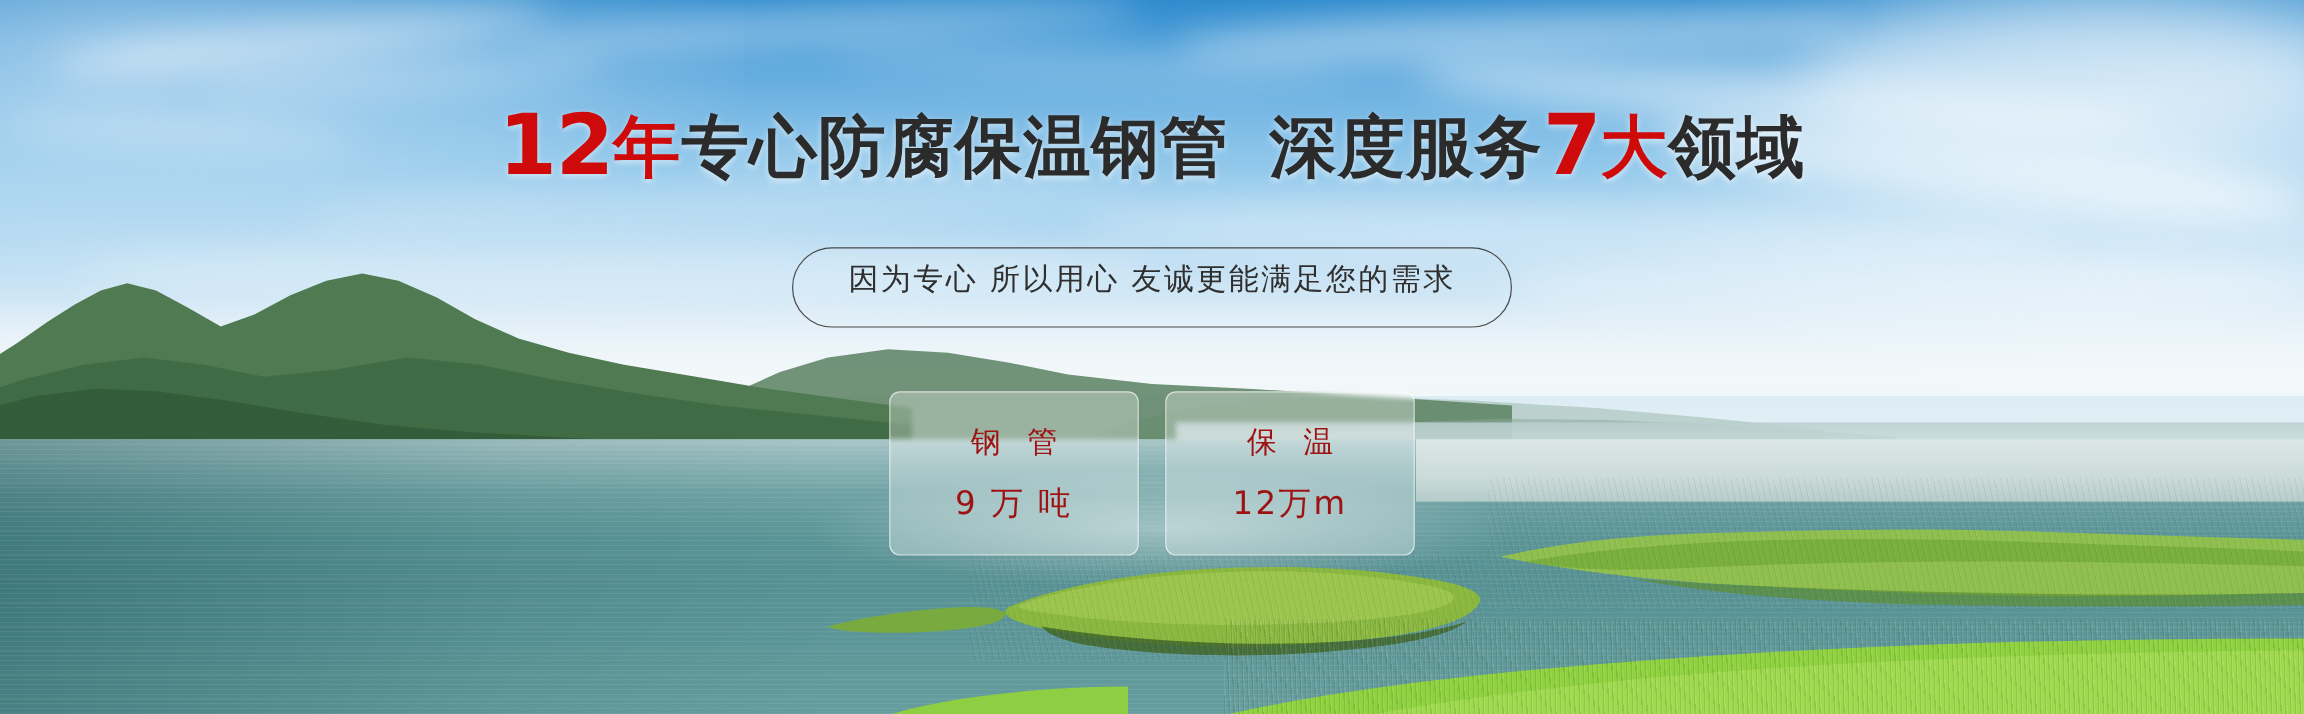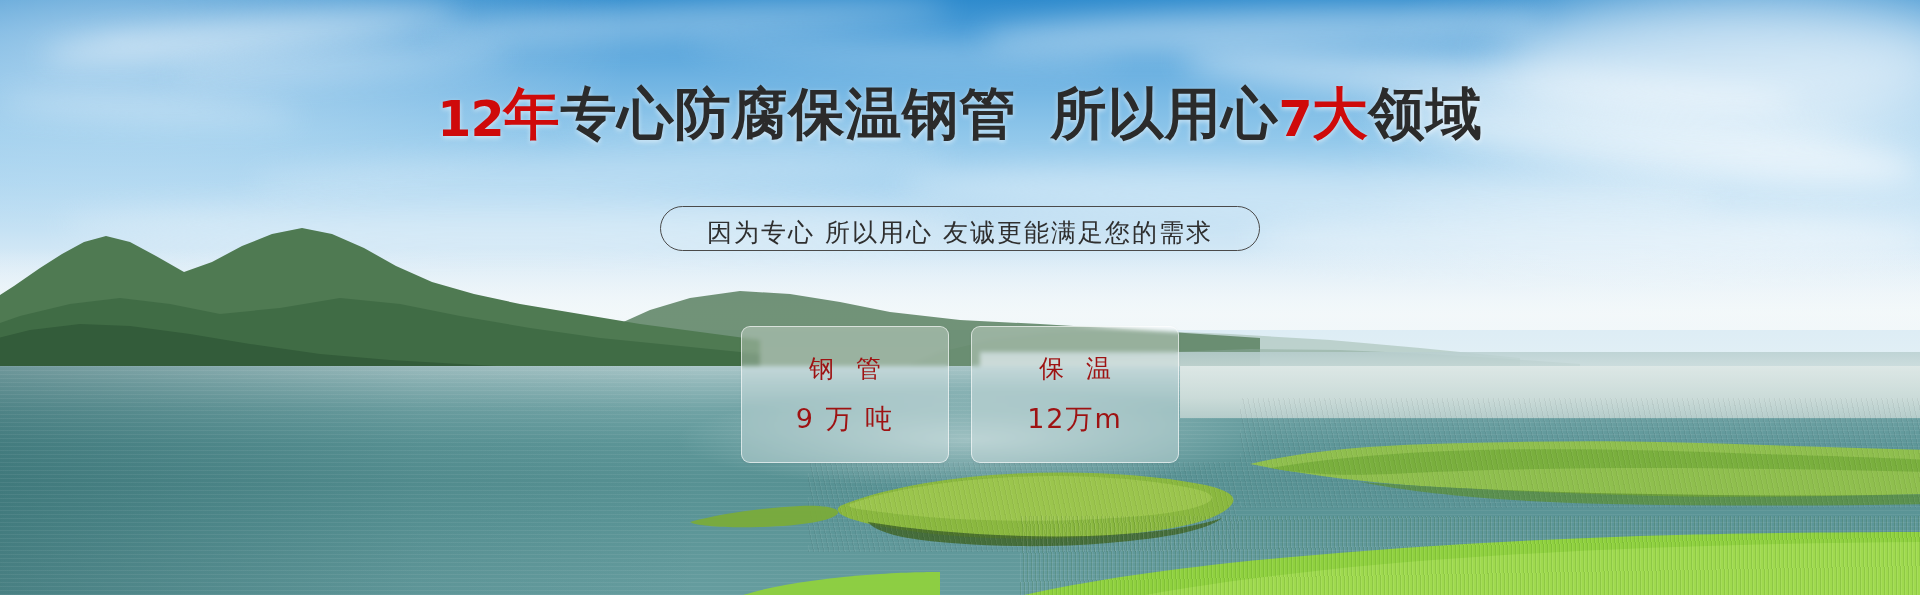--- a/index.html
+++ b/index.html
@@ -132,36 +132,36 @@
     font-weight:bold;
     font-size:56px;
     line-height:1;
     letter-spacing:1px;
     color:#2b2b2b;
     white-space:nowrap;
     text-shadow:0 2px 5px rgba(255,255,255,.55);
   }
   .headline .num{
     color:#cf0a0a;
-    font-size:49px;
+    font-size:70px;
     font-weight:bold;
     letter-spacing:-1px;
     vertical-align:-3px;
   }
   .headline .red{color:#cf0a0a;}
   .headline .gap{display:inline-block;width:34px;}
 
   .subwrap{
     position:absolute;left:0;top:206px;width:1920px;
     display:flex;justify-content:center;
   }
   .subtitle{
     border:1px solid #4a4a4a;
     border-radius:999px;
-    padding:9px 46px 1px;
+    padding:9px 46px 23px;
     font-size:25px;
     letter-spacing:2px;
     color:#2f2f2f;
     white-space:nowrap;
     background:rgba(255,255,255,.06);
   }
 
   
   .cards{
     position:absolute;left:0;top:326px;width:1920px;
@@ -305,21 +305,21 @@
 
     <div class="grass" style="left:740px;top:556px;">
       <svg width="200" height="40" viewBox="0 0 200 40">
         <path d="M0,40 C30,30 80,22 140,18 C170,16 195,16 200,16 L200,40 Z" fill="#8fd13e" opacity="0.95"></path>
       </svg>
     </div>
 
   </div>
 
   <div class="headline">
-    <span class="num">12</span><span class="red">年</span><span>专心防腐保温钢管</span><span class="gap"></span><span>所以用心</span><span class="num">7</span><span class="red">大</span><span>领域</span>
+    <span class="num">12</span><span class="red">年</span><span>专心防腐保温钢管</span><span class="gap"></span><span>深度服务</span><span class="num">7</span><span class="red">大</span><span>领域</span>
   </div>
 
   <div class="subwrap">
     <div class="subtitle">因为专心 所以用心  友诚更能满足您的需求</div>
   </div>
 
   <div class="cards">
 
     <div class="card">
       <div class="card-label">钢 管</div>

